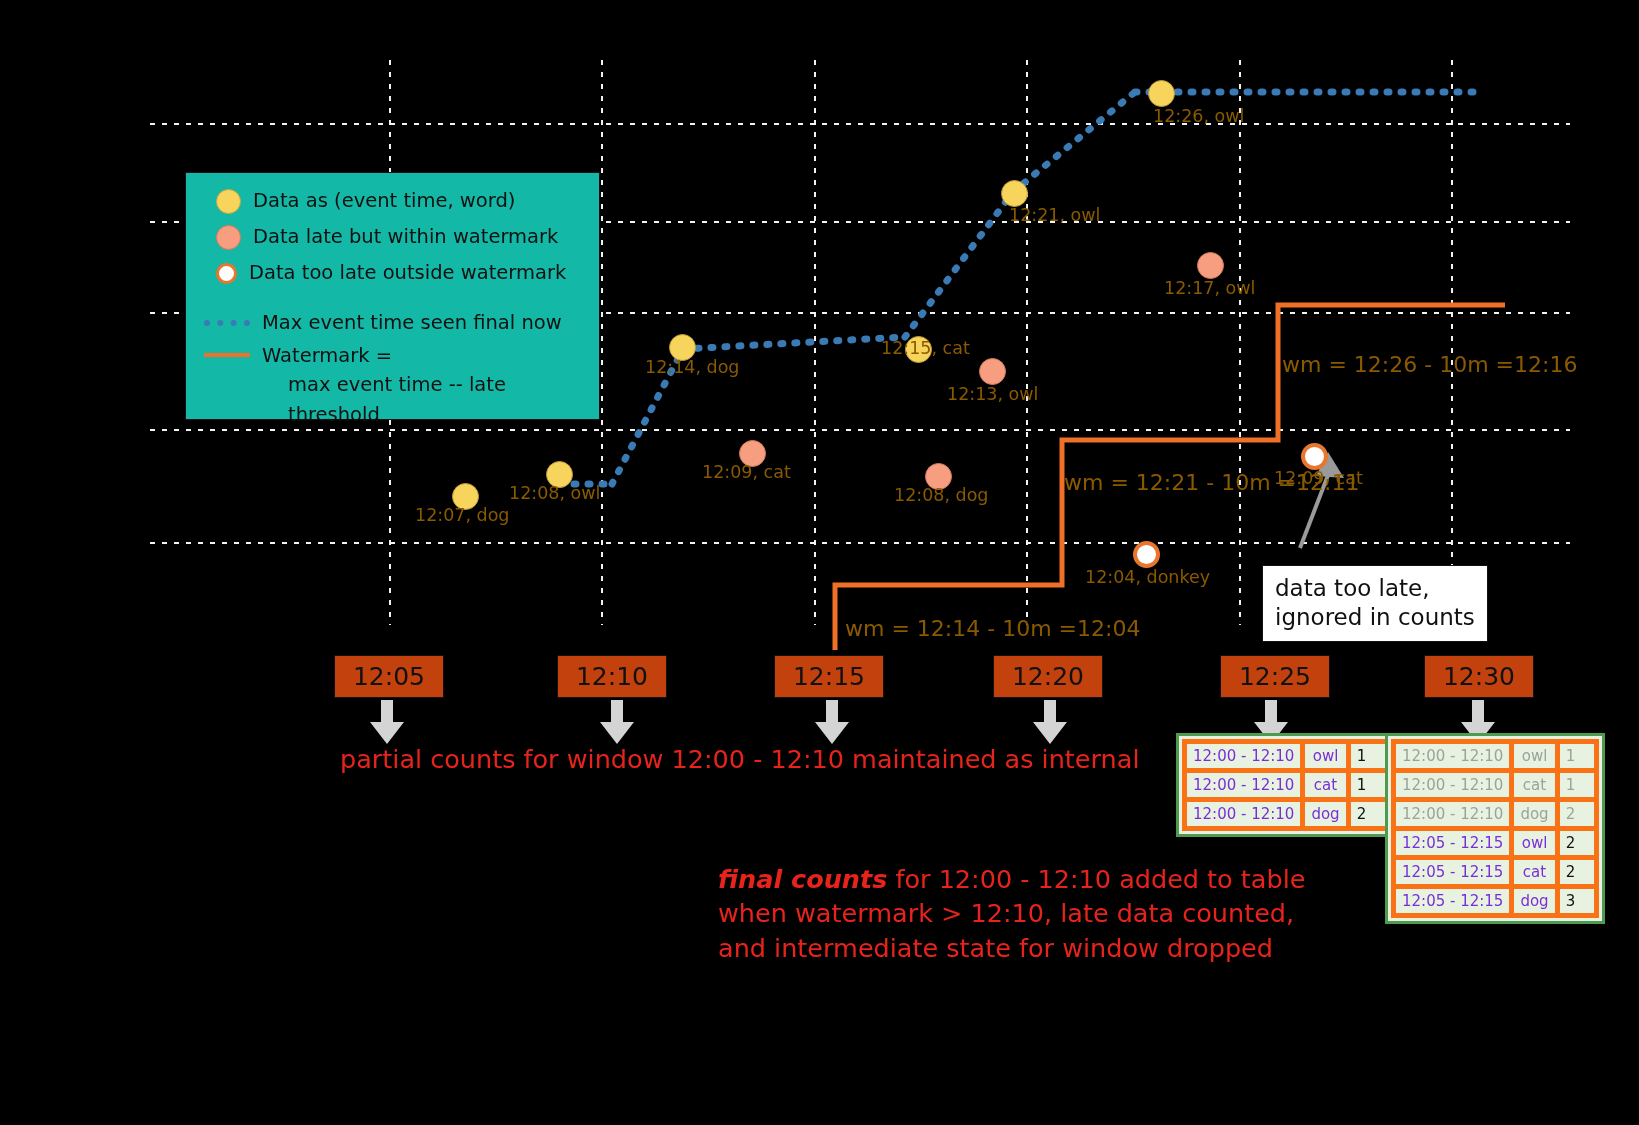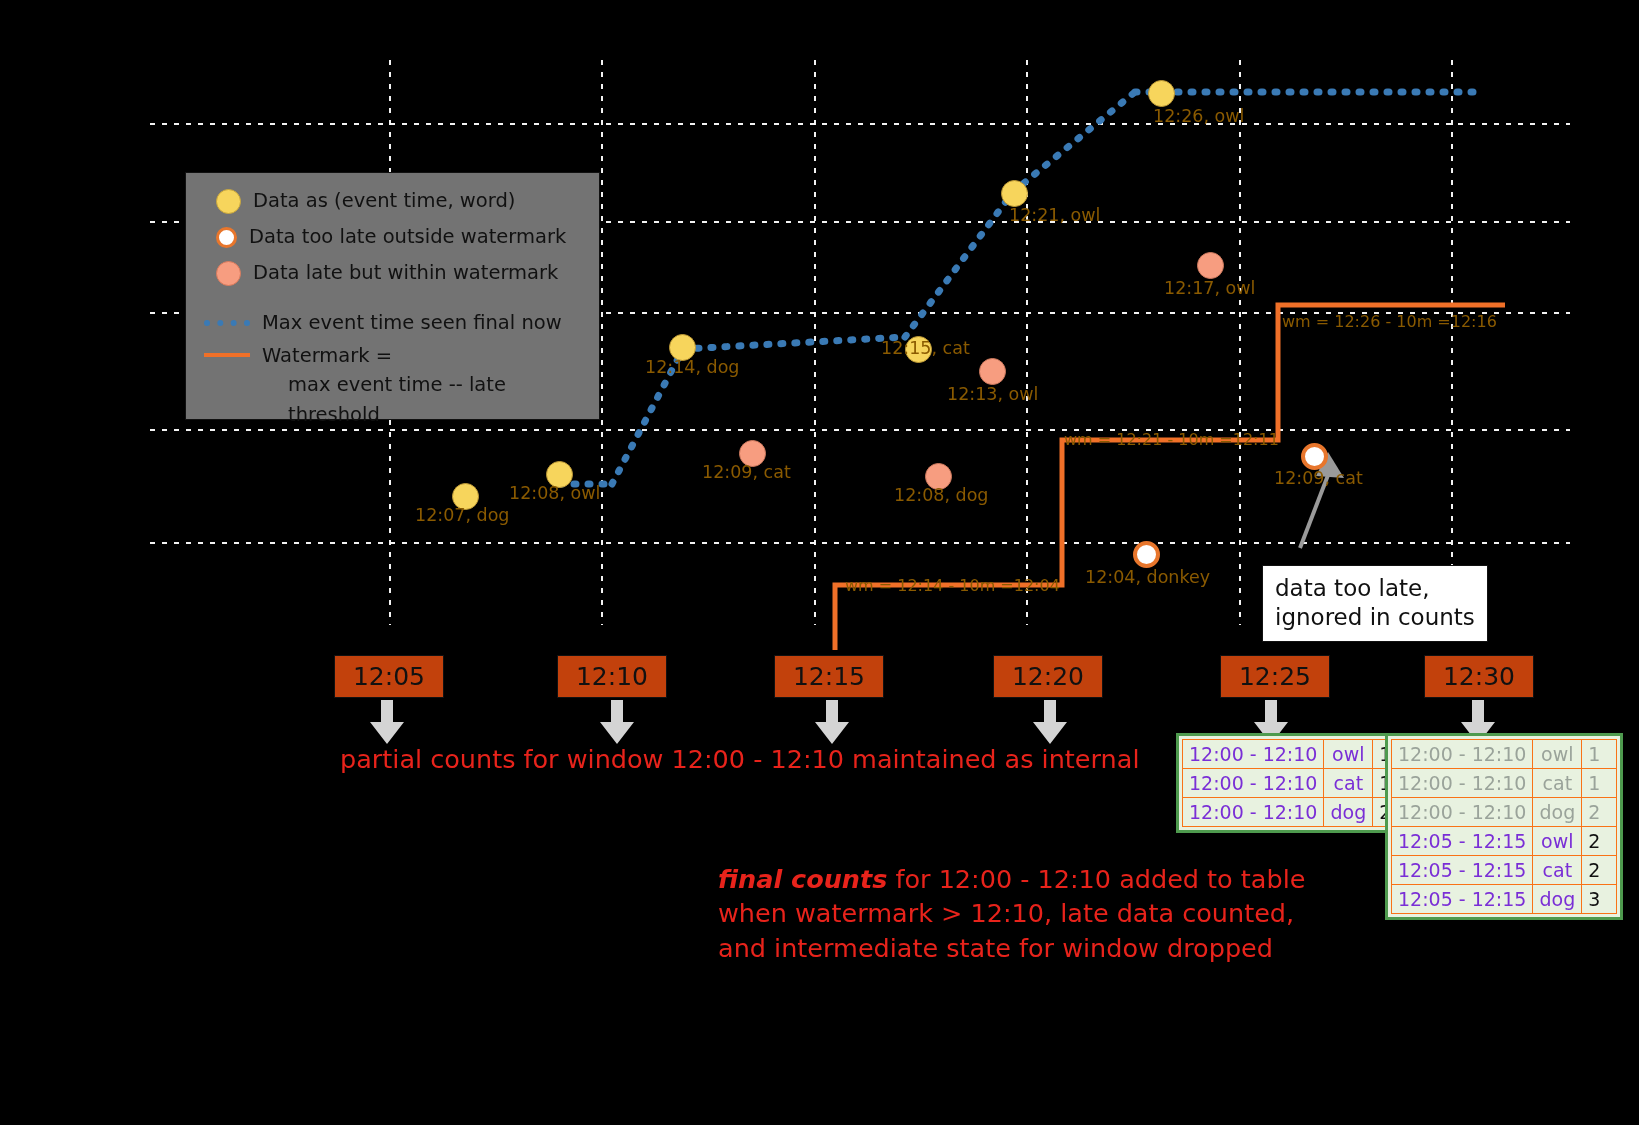--- a/index.html
+++ b/index.html
@@ -2,21 +2,21 @@
 <html><head>
 <meta charset="utf-8">
 <style>
   html,body{margin:0;padding:0;background:#000;}
   body{width:1639px;height:1125px;position:relative;overflow:hidden;
        font-family:"DejaVu Sans","Liberation Sans",sans-serif;}
   .canvas{position:absolute;left:0;top:0;width:1639px;height:1125px;}
   svg.layer{position:absolute;left:0;top:0;width:1639px;height:1125px;pointer-events:none;}
 
   
-  .legend{position:absolute;left:185px;top:172px;width:415px;background:#737373;border:1px solid #111;
+  .legend{position:absolute;left:185px;top:172px;width:415px;background:#14b8a6;border:1px solid #111;
           padding:10px 20px 14px 12px;box-sizing:border-box;}
   .legend-row{display:flex;align-items:center;height:36px;}
   .legend-label{font-size:19.5px;color:#111;margin-left:12px;line-height:1.15;}
   .dot-y{width:23px;height:23px;border-radius:50%;background:#f7d55c;border:1px solid #c9a63c;flex:0 0 auto;margin-left:18px;}
   .dot-s{width:23px;height:23px;border-radius:50%;background:#f79d80;border:1px solid #d97a5c;flex:0 0 auto;margin-left:18px;}
   .dot-o{width:21px;height:21px;border-radius:50%;background:#fff;border:3px solid #e8762c;flex:0 0 auto;margin-left:18px;box-sizing:border-box;}
   .line-dotted{width:46px;height:0;border-top:6px dotted #3a7ab5;flex:0 0 auto;margin-left:6px;}
   .line-solid{width:46px;height:0;border-top:4px solid #f07028;flex:0 0 auto;margin-left:6px;}
   .legend-two{display:flex;align-items:flex-start;height:64px;}
   .legend-two .line-solid{margin-top:12px;}
@@ -24,38 +24,38 @@
   .legend-sub .indent{display:block;padding-left:26px;}
 
   
   .pt{position:absolute;width:27px;height:27px;border-radius:50%;box-sizing:border-box;}
   .pt.y{background:#f7d55c;border:1px solid #bf9a36;}
   .pt.s{background:#f79d80;border:1px solid #cf7a5e;}
   .pt.o{background:#fff;border:4px solid #e8762c;}
   .pt-label{position:absolute;font-size:17.5px;color:#8a5a00;white-space:nowrap;}
 
   
-  .wm-label{position:absolute;font-size:16px;color:#8a5a00;white-space:nowrap;background:transparent;}
+  .wm-label{position:absolute;font-size:22px;color:#8a5a00;white-space:nowrap;background:transparent;margin-top:40px;}
 
   
   .tbox{position:absolute;background:#c2410c;border:1px solid #111;color:#111;
         font-size:25px;text-align:center;width:108px;height:41px;line-height:41px;}
 
   
   .callout{position:absolute;background:#fff;border:1px solid #111;padding:8px 12px;
            font-size:23px;color:#111;line-height:1.28;white-space:nowrap;}
 
   
   .red{position:absolute;color:#e8231b;font-size:25.5px;text-align:center;line-height:1.35;white-space:nowrap;}
   .red em{font-style:italic;font-weight:bold;}
 
   
   .rtable{position:absolute;border:3px solid #4e9a4e;background:#e8f2e0;padding:3px;}
   .rtable table{border-collapse:collapse;}
-  .rtable td{border:1px solid #f97316;font-size:19px;padding:3px 6px;color:#7a2fd6;white-space:nowrap;}
+  .rtable td{border:5px solid #f97316;font-size:15px;padding:3px 6px;color:#7a2fd6;white-space:nowrap;}
   .rtable td.win{color:#7a2fd6;}
   .rtable td.word{color:#7a2fd6;text-align:center;}
   .rtable td.cnt{color:#111;text-align:left;width:22px;}
   .rtable tr.faded td{color:#9aa39a;}
   .rtable tr.faded td.cnt{color:#9aa39a;}
 </style>
 </head>
 <body>
 
 <div class="canvas">
@@ -106,26 +106,26 @@
     </g>
     <polygon points="1328,452 1344,478 1316,476" fill="#9a9a9a"></polygon>
   </svg>
 
   <div class="legend">
     <div class="legend-row">
       <span class="dot-y"></span>
       <span class="legend-label">Data as (event time, word)</span>
     </div>
     <div class="legend-row">
+      <span class="dot-s"></span>
+      <span class="legend-label">Data late but within watermark</span>
+    </div>
+    <div class="legend-row">
       <span class="dot-o"></span>
       <span class="legend-label">Data too late outside watermark</span>
-    </div>
-    <div class="legend-row">
-      <span class="dot-s"></span>
-      <span class="legend-label">Data late but within watermark</span>
     </div>
     <div style="height:14px"></div>
     <div class="legend-row">
       <span class="line-dotted"></span>
       <span class="legend-label">Max event time seen final now</span>
     </div>
     <div class="legend-two">
       <span class="line-solid"></span>
       <span class="legend-sub">
         <span>Watermark =</span>

